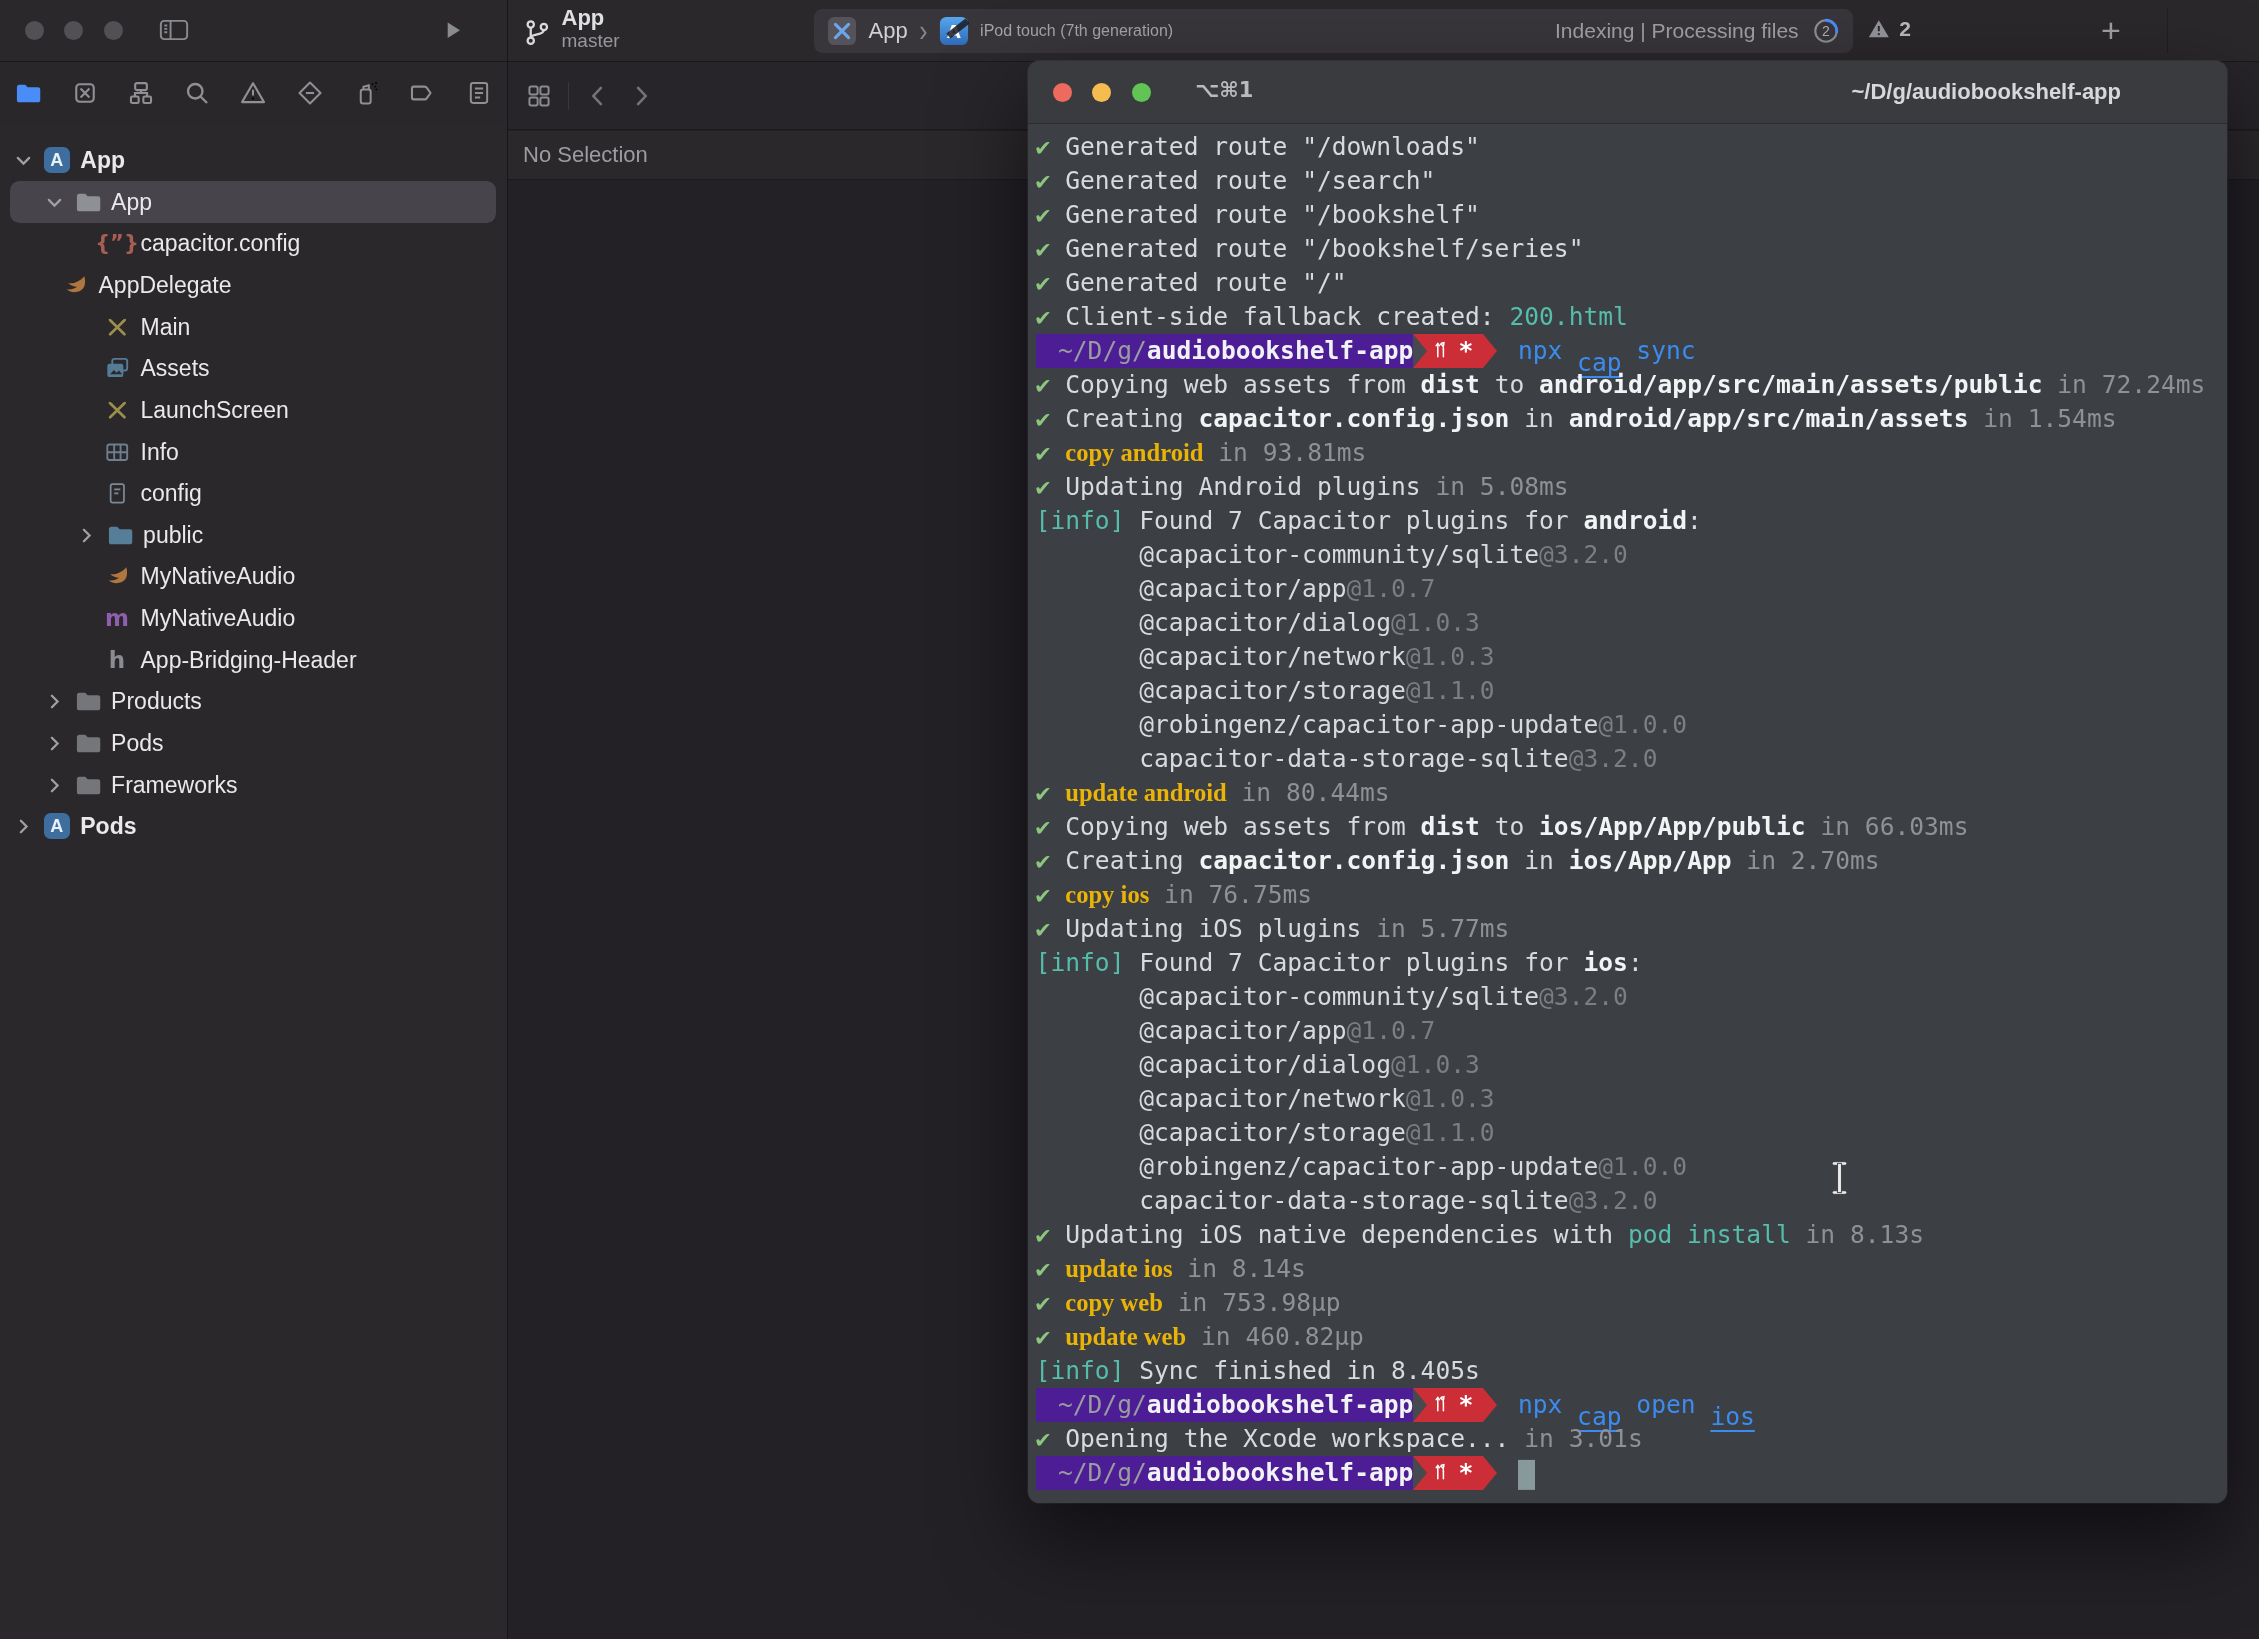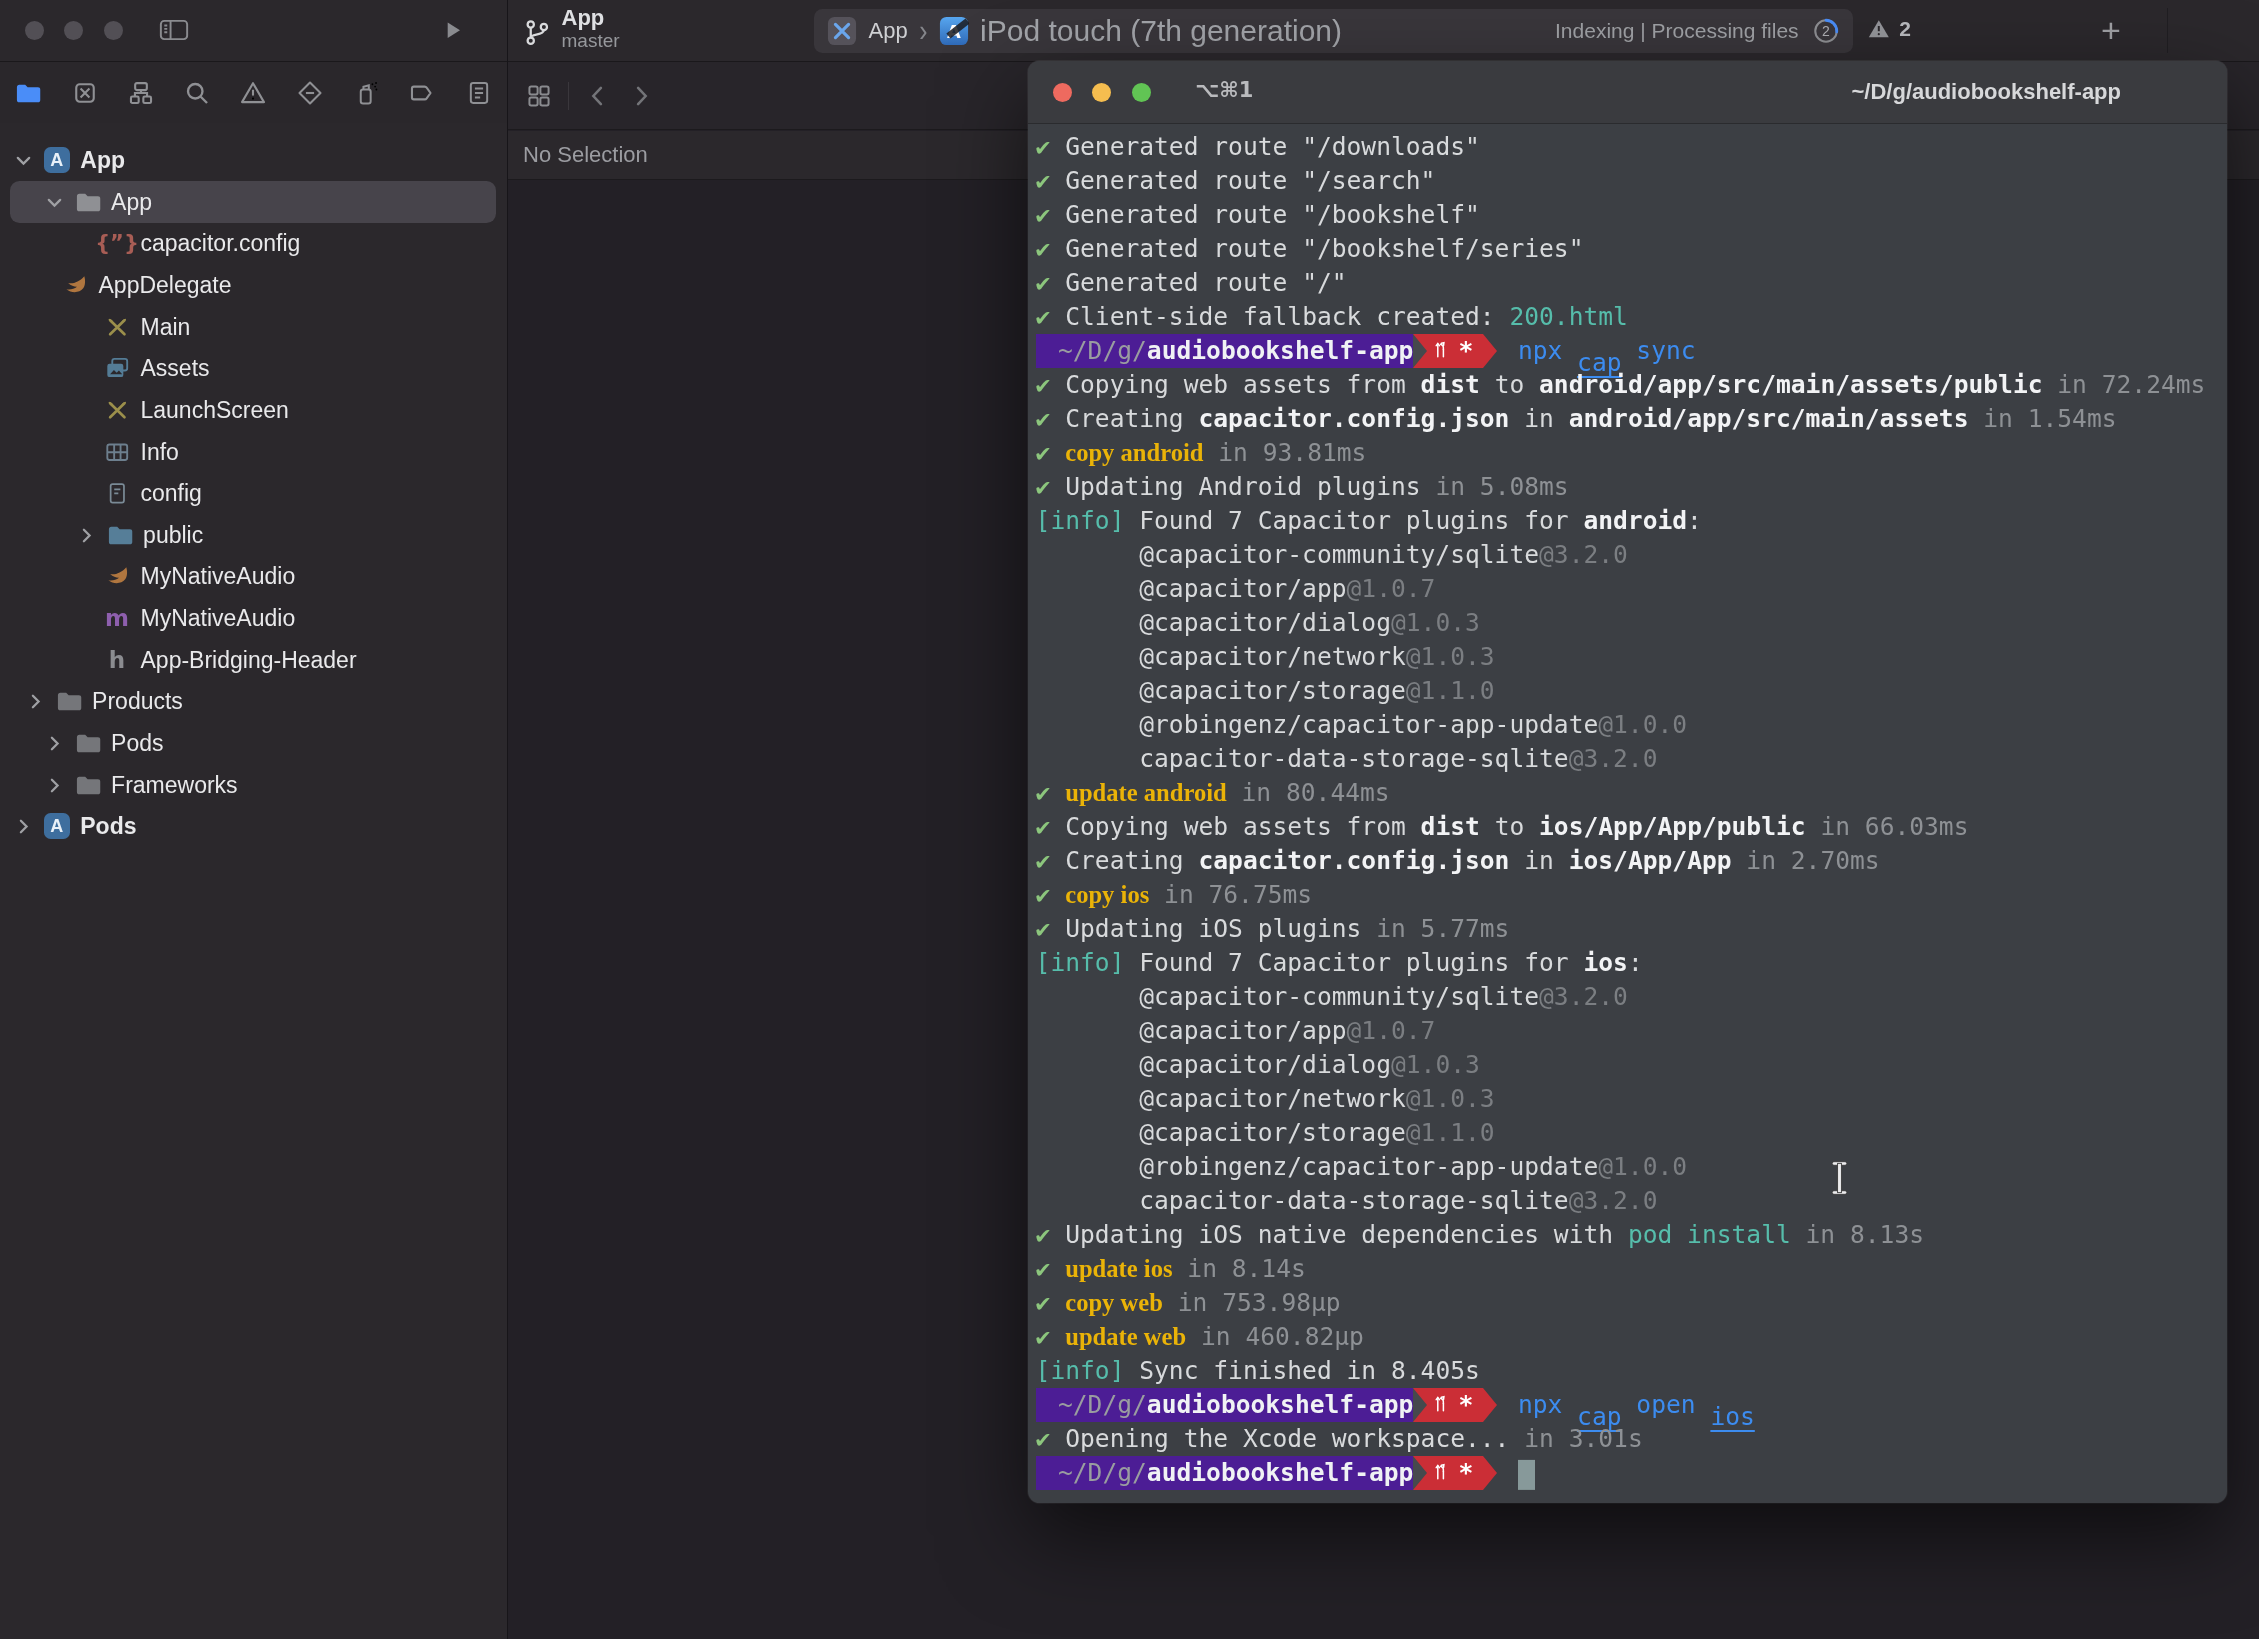--- a/index.html
+++ b/index.html
@@ -7,21 +7,21 @@
          background:#232026;font-family:"Liberation Sans","DejaVu Sans",sans-serif;
          -webkit-font-smoothing:antialiased;}
   .abs{position:absolute;}
   svg{display:block;}
   
   #toolbar{left:0;top:0;width:2260px;height:61px;background:#2b282c;border-bottom:0.9px solid #1a181b;}
   .tl-dot{width:19px;height:19px;border-radius:50%;background:#524f55;top:21px;}
   #scheme-pill{left:814px;top:8.5px;width:1039px;height:44px;border-radius:8.5px;background:#39363b;
                display:flex;align-items:center;padding:0 13.2px;box-sizing:border-box;gap:11.4px;}
   .pill-txt{font-size:22px;color:#cfd0d3;}
-  .pill-dim{font-size:30px;color:#a2a4a9;}
+  .pill-dim{font-size:16px;color:#a2a4a9;}
   .crumb-sep{color:#85868b;font-size:24.6px;transform:scaleY(1.25);}
   .sq-icon{width:30px;height:30px;border-radius:6.6px;flex:0 0 auto;}
   #branch-area{left:522px;top:5.7px;display:flex;gap:9.5px;}
   #branch-name{font-size:22px;font-weight:700;color:#dfe0e3;line-height:24.6px;}
   #branch-sub{font-size:19px;color:#96989c;line-height:21px;}
   #status-group{margin-left:auto;display:flex;align-items:center;gap:13.2px;}
   #status-text{font-size:21px;color:#9fa1a5;}
   #warn-group{left:1866px;top:17px;display:flex;align-items:center;gap:7.6px;}
   #warn-count{font-size:21px;font-weight:700;color:#b9bbbf;}
   #plus-btn{left:2090px;top:11.4px;width:42px;height:38px;color:#9fa0a4;font-size:34px;
@@ -409,21 +409,21 @@
           <span class="glyph-ic" style="color: rgb(142, 95, 174);">m</span>
         </span>
         <span class="lbl">MyNativeAudio</span>
       </div>
       <div class="row" style="top: 516px; padding-left: 102px;">
         <span class="tree-ic">
           <span class="glyph-ic" style="color: rgb(139, 140, 144);">h</span>
         </span>
         <span class="lbl">App-Bridging-Header</span>
       </div>
-      <div class="row" style="top: 557px; padding-left: 25px;">
+      <div class="row" style="top: 557px; padding-left: 44px;">
         <span class="chev">
           <svg width="21" height="21" viewBox="0 0 24 24" stroke="#9fa0a4" fill="none">
             <use href="#sym-chevS"></use>
           </svg>
         </span>
         <span class="tree-ic">
           <svg width="28" height="28" viewBox="0 0 24 24" fill="#75767a">
             <use href="#sym-folder"></use>
           </svg>
         </span>

